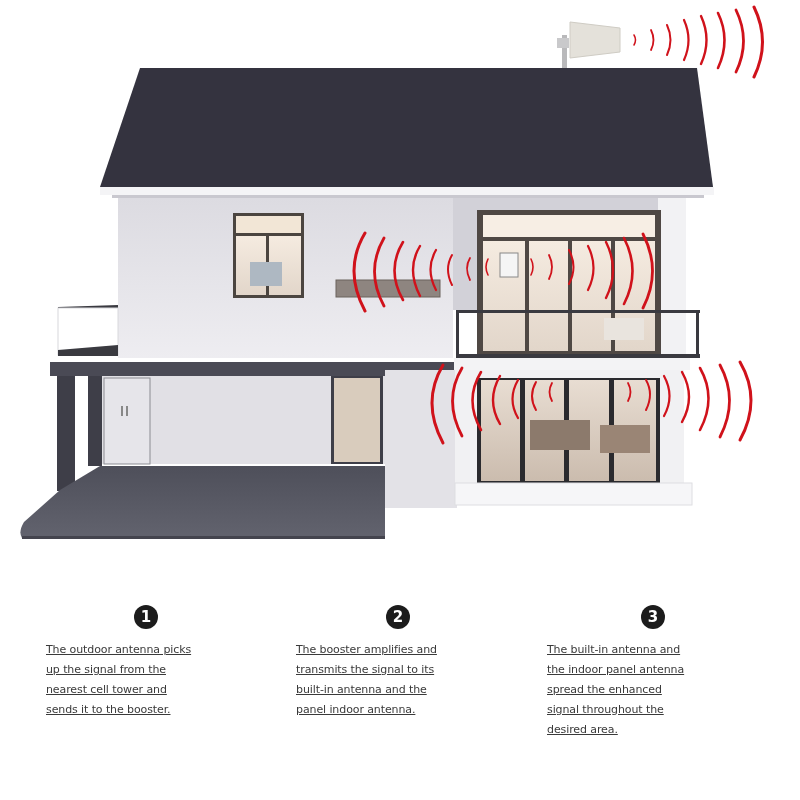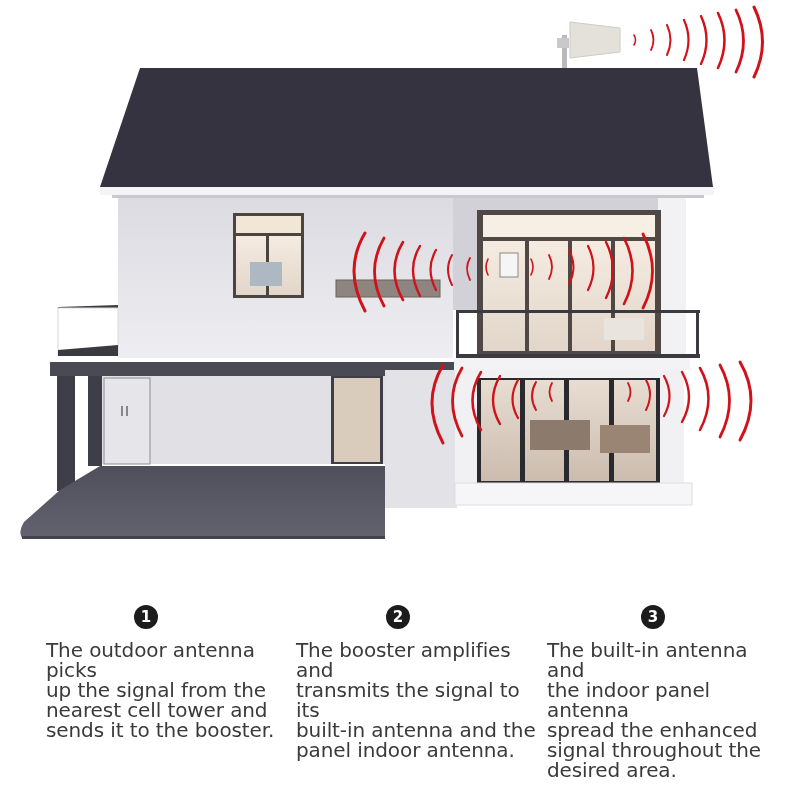--- a/index.html
+++ b/index.html
@@ -1,21 +1,21 @@
 <!DOCTYPE html>
 <html><head>
 <meta charset="utf-8">
 <style>
   html, body { margin:0; padding:0; background:#ffffff; }
   body { width:800px; height:800px; position:relative; overflow:hidden; font-family:"DejaVu Sans", sans-serif; }
   .scene { position:absolute; left:0; top:0; width:800px; height:580px; }
   .steps { position:absolute; left:0; top:600px; width:800px; height:200px; }
   .step { position:absolute; top:0; width:240px; }
   .step .num { position:absolute; top:5px; width:24px; height:24px; border-radius:50%; background:#1c1c1c; color:#fff; font-weight:bold; font-size:15px; line-height:24px; text-align:center; }
-  .step .txt { position:absolute; top:40px; left:0; font-size:20px; line-height:20px; color:#3a3a3a; white-space:pre-line; letter-spacing:-0.1px; }
+  .step .txt { position:absolute; top:40px; left:0; font-size:11px; line-height:20px; color:#3a3a3a; white-space:pre-line; letter-spacing:-0.1px;text-decoration:underline; }
 </style>
 </head>
 <body>
 
 <div class="scene">
   <svg width="800" height="580" viewBox="0 0 800 580" xmlns="http://www.w3.org/2000/svg">
     <defs>
       <linearGradient id="wallG" x1="0" y1="0" x2="0" y2="1">
         <stop offset="0" stop-color="#dcdbe1"></stop>
         <stop offset="1" stop-color="#eeedf1"></stop>

